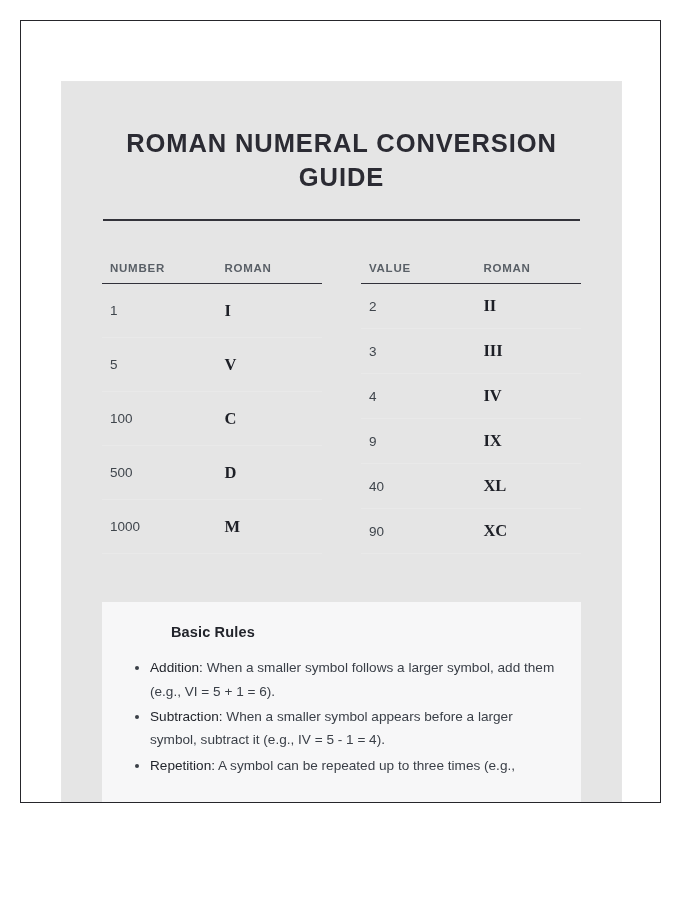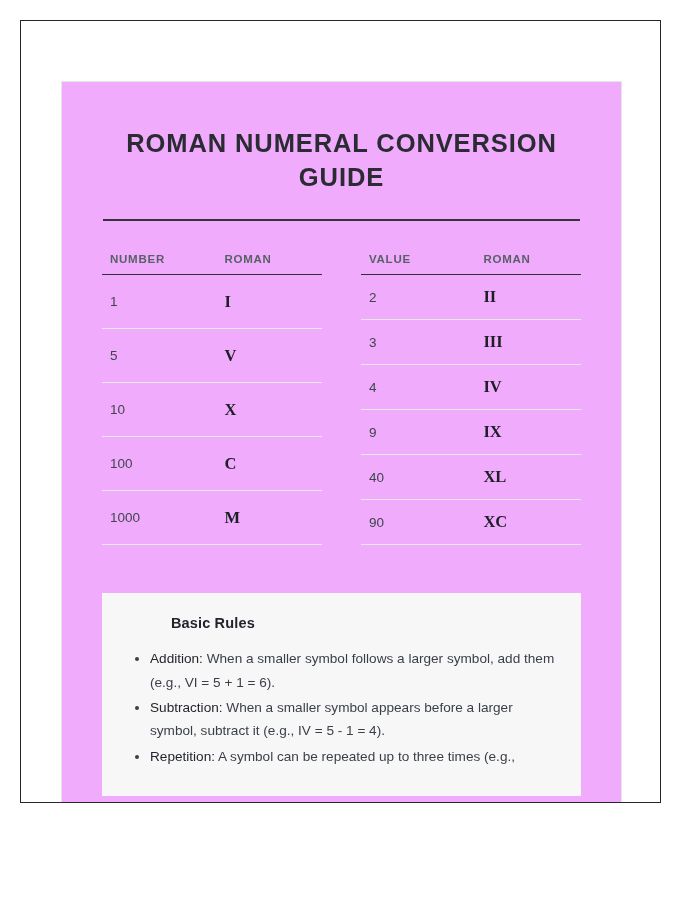--- a/index.html
+++ b/index.html
@@ -29,21 +29,21 @@
   }
 
   
   .content-card {
     position: absolute;
     left: 40px;          
     top: 60px;           
     width: 561px;        
     min-height: 760px;
     border: 1px solid #e6e6e6;
-    background: #f0abfc;
+    background: #e5e5e5;
     padding: 40px;
   }
 
   
   .doc-title {
     font-size: 25.5px;
     font-weight: 700;
     color: #2b2b33;
     text-align: center;
     letter-spacing: 0.9px;
@@ -54,21 +54,21 @@
   .title-rule {
     height: 2px;
     background: #33333a;
     margin: 25px 1px 0 1px;
   }
 
   
   .tables-row {
     display: flex;
     gap: 39px;
-    margin-top: 32px;
+    margin-top: 41px;
   }
 
   .conv-table {
     flex: 1 1 0;
     border-collapse: collapse;
     table-layout: fixed;
   }
 
   .conv-table th {
     text-align: left;
@@ -167,26 +167,26 @@
         <tbody>
           <tr>
             <td class="cell-number">1</td>
             <td class="cell-roman">I</td>
           </tr>
           <tr>
             <td class="cell-number">5</td>
             <td class="cell-roman">V</td>
           </tr>
           <tr>
-            <td class="cell-number">10</td>
-            <td class="cell-roman">X</td>
-          </tr>
-          <tr>
             <td class="cell-number">100</td>
             <td class="cell-roman">C</td>
+          </tr>
+          <tr>
+            <td class="cell-number">500</td>
+            <td class="cell-roman">D</td>
           </tr>
           <tr>
             <td class="cell-number">1000</td>
             <td class="cell-roman">M</td>
           </tr>
         </tbody>
       </table>
 
       <table class="conv-table">
         <colgroup>

